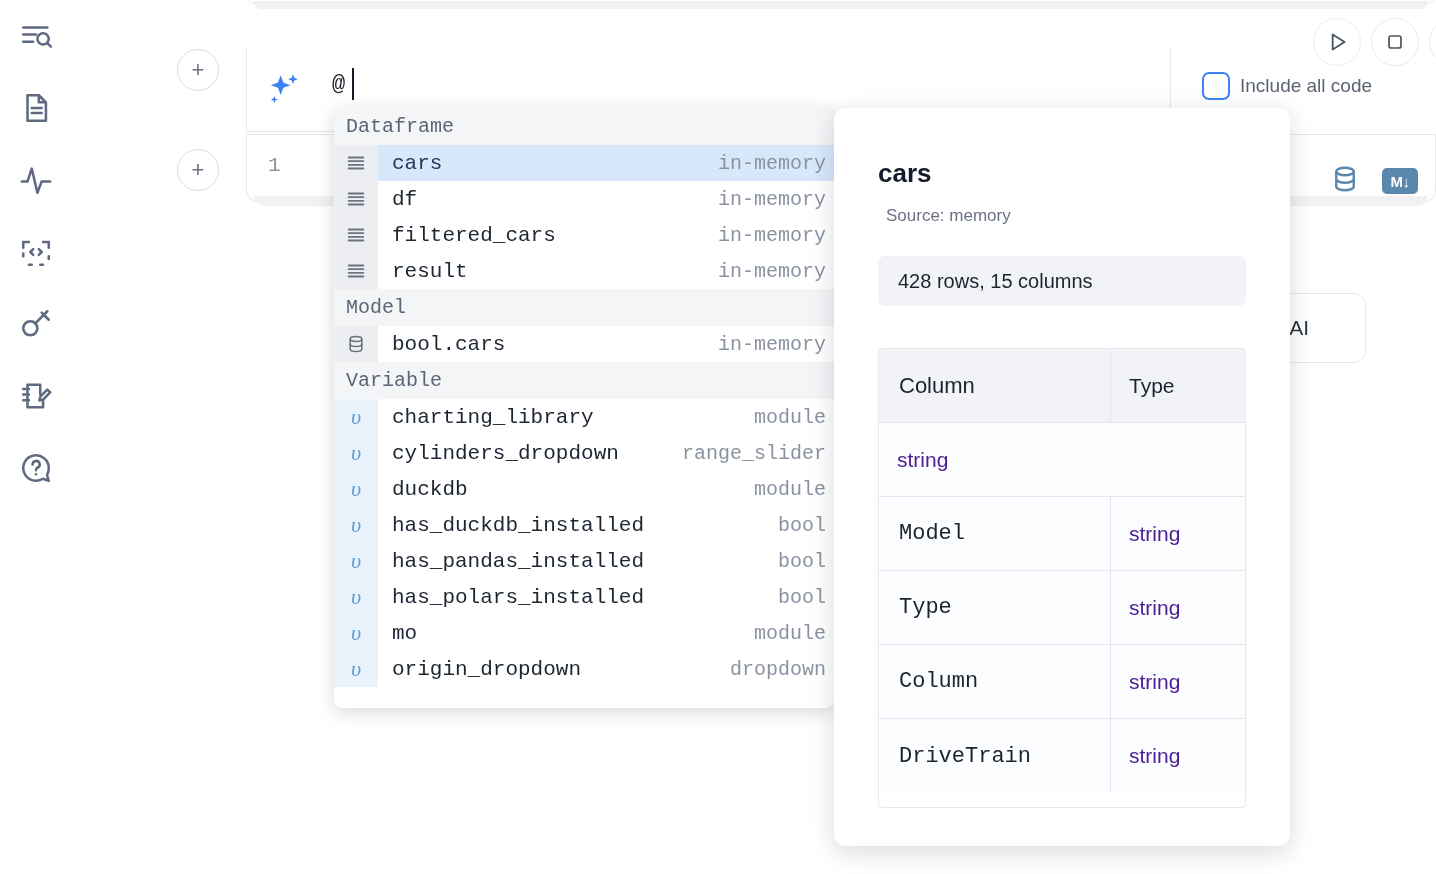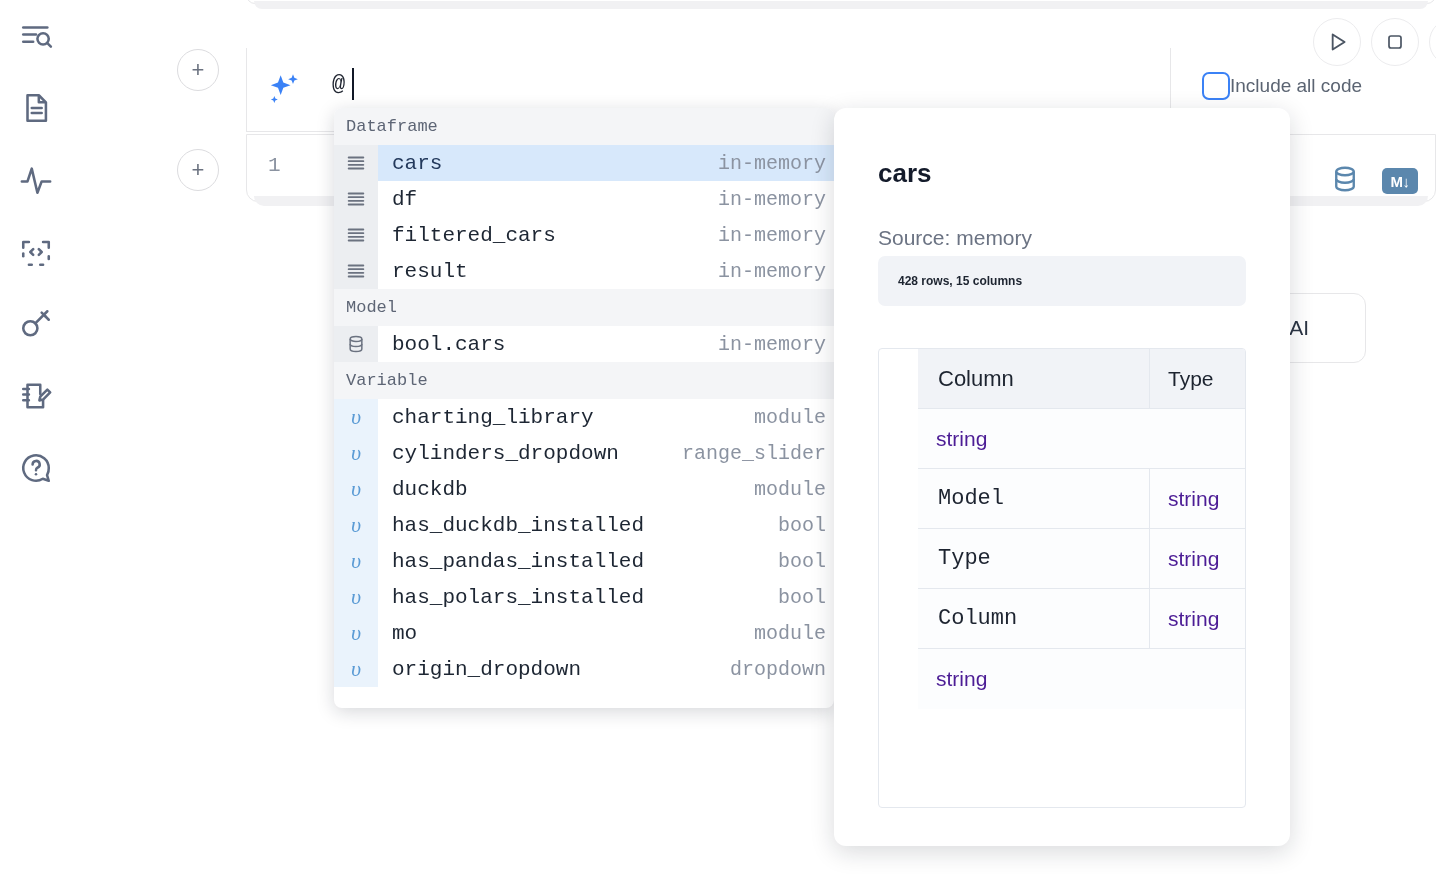--- a/index.html
+++ b/index.html
@@ -56,21 +56,21 @@
   }
 
   
   .round-btn {
     position: absolute; width: 48px; height: 48px; border-radius: 50%;
     border: 1px solid #ececee; background: #fff;
     display: flex; align-items: center; justify-content: center; cursor: pointer;
   }
   .include-row {
     position: absolute; left: 1202px; top: 72px;
-    display: flex; align-items: center; 
+    display: flex; align-items: center; gap: 10px;
   }
   .chk {
     width: 28px; height: 28px; border: 2px solid #3b82f6; border-radius: 7px;
     background: #fff; cursor: pointer;
   }
   .include-label { font-size: 19px; color: #5b6472; white-space: nowrap; }
 
   
   .code-cell {
     position: absolute; left: 246px; top: 134px; width: 1190px; height: 68px;
@@ -102,21 +102,21 @@
   
   .ac {
     position: absolute; left: 334px; top: 108px; width: 500px; height: 600px;
     background: #ffffff; border-radius: 8px;
     box-shadow: 0 4px 18px rgba(20,25,40,0.17);
     overflow: hidden; z-index: 20;
     font-family: "Liberation Mono", monospace;
   }
   .ac-group {
     height: 37px; background: #f4f5f7; color: #5d6575;
-    font-size: 17px; display: flex; align-items: center; padding-left: 12px;
+    font-size: 20px; display: flex; align-items: center; padding-left: 12px;
   }
   .ac-item {
     height: 36px; display: flex; align-items: center;
     background: #ffffff; cursor: pointer; position: relative;
   }
   .ac-gutter {
     width: 44px; height: 100%; background: #eceef1;
     display: flex; align-items: center; justify-content: center; flex: none;
   }
   .ac-item.sel .ac-body { background: #d7e8fb; }
@@ -140,34 +140,34 @@
     position: absolute; left: 834px; top: 108px; width: 456px; height: 738px;
     background: #fff; border-radius: 12px;
     box-shadow: 0 6px 24px rgba(20,25,40,0.16);
     z-index: 30; overflow: hidden;
   }
   .info-title {
     position: absolute; left: 44px; top: 50px;
     font-size: 26px; font-weight: bold; color: #141b2b;
   }
   .info-source {
-    position: absolute; left: 44px; top: 98px;
-    font-size: 21px; color: #6b7383; margin-top: 20px;
+    position: absolute; left: 52px; top: 98px;
+    font-size: 17px; color: #6b7383;
   }
   .info-stats {
     position: absolute; left: 44px; top: 148px; width: 368px; height: 50px;
     background: #f1f3f7; border-radius: 7px;
     display: flex; align-items: center; padding-left: 20px;
-    font-size: 12px; color: #1d2430; font-weight: bold;
+    font-size: 20px; color: #1d2430;
   }
   .info-table {
     position: absolute; left: 44px; top: 240px; width: 368px; height: 460px;
     border: 1px solid #e4e8ee; border-radius: 4px; overflow: hidden;
   }
-  .it-row { display: flex; height: 60px; border-bottom: 1px solid #e4e8ee; margin-left: 39px; }
+  .it-row { display: flex; height: 74px; border-bottom: 1px solid #e4e8ee; }
   .it-row:last-child { border-bottom: none; }
   .it-head { background: #f1f3f7; }
   .it-c1 {
     width: 232px; border-right: 1px solid #e4e8ee;
     display: flex; align-items: center; padding-left: 20px;
     font-family: "Liberation Mono", monospace; font-size: 22px; color: #1d2430;
     background: #fcfdfe;
   }
   .it-head .it-c1 { background: #f1f3f7; font-family: "Liberation Sans", sans-serif; }
   .it-c2 {
@@ -452,18 +452,19 @@
         </div>
         <div class="it-row">
           <div class="it-c1">Type</div>
           <div class="it-c2">string</div>
         </div>
         <div class="it-row">
           <div class="it-c1">Column</div>
           <div class="it-c2">string</div>
         </div>
         <div class="it-row">
+          <div class="it-c1">DriveTrain</div>
           <div class="it-c2">string</div>
         </div>
       </div>
   </div>
 
 </div>
 
 </body></html>

